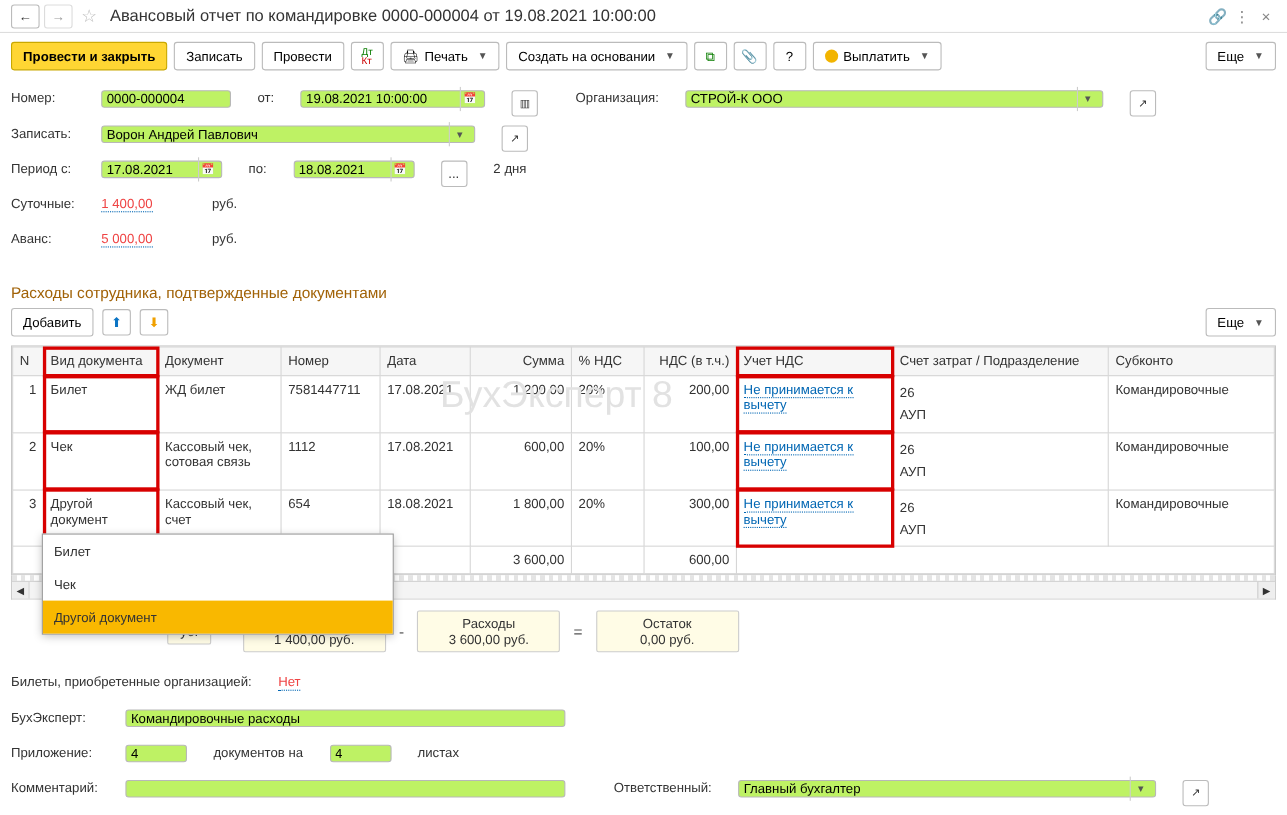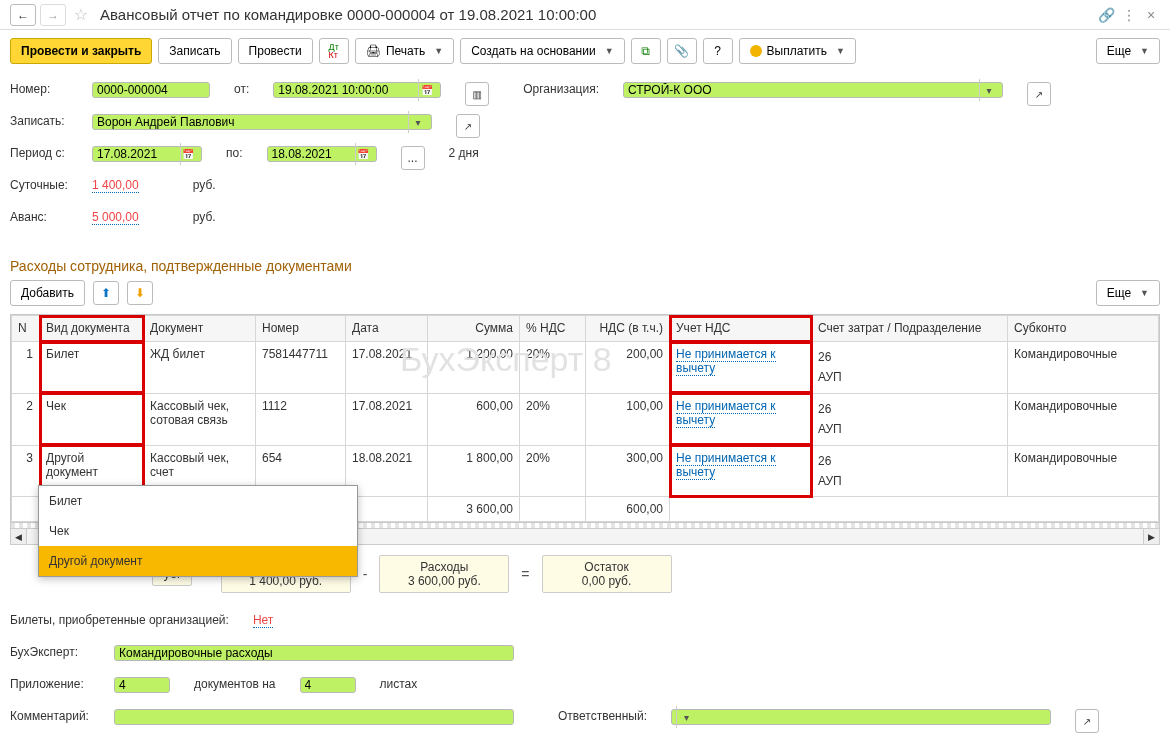--- a/index.html
+++ b/index.html
@@ -323,19 +323,20 @@
       </div>
     <span class="lbl">листах</span>
   </div>
   <div class="row">
     <span class="lbl" style="width:80px">Комментарий:</span>
     <div class="inp" style="width:400px">
         <input style="">
       </div>
     <span class="lbl" style="margin-left:20px">Ответственный:</span>
     <div class="inp" style="width:380px">
+        <input value="Главный бухгалтер" style="">
         <span class="inp-btn">▾</span>
       </div>
     <div class="sq-btn">
         <span style="font-size:10px">↗</span>
       </div>
   </div>
 </div>
 
 </body></html>

